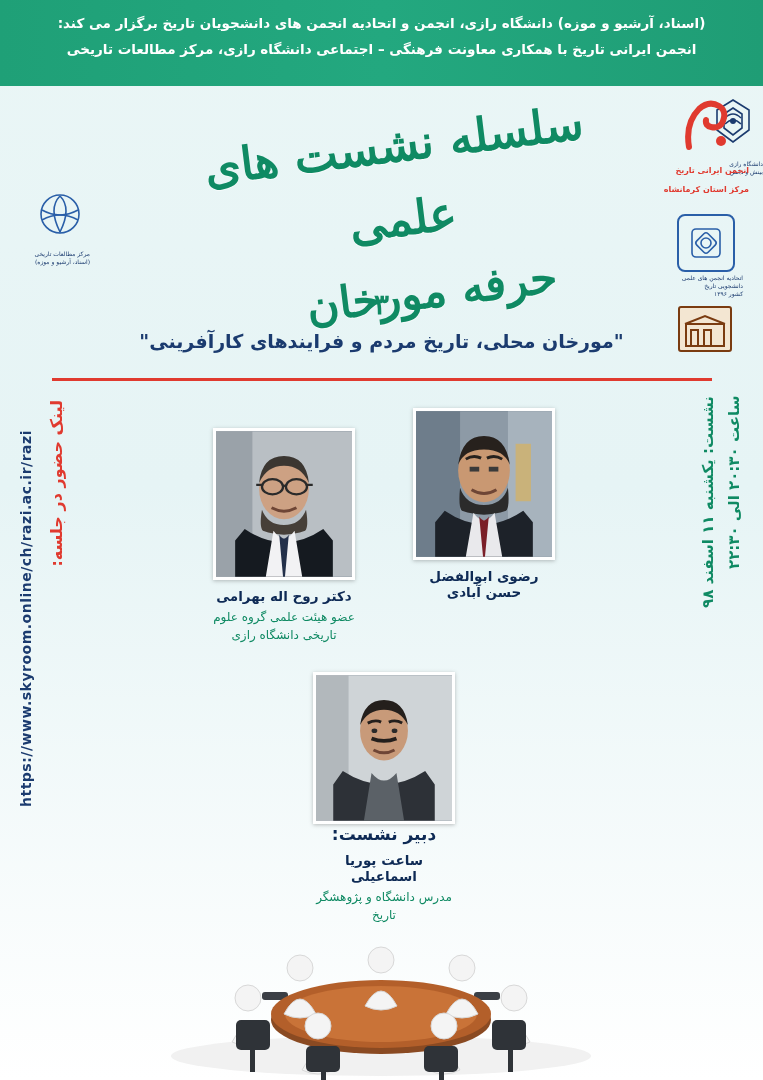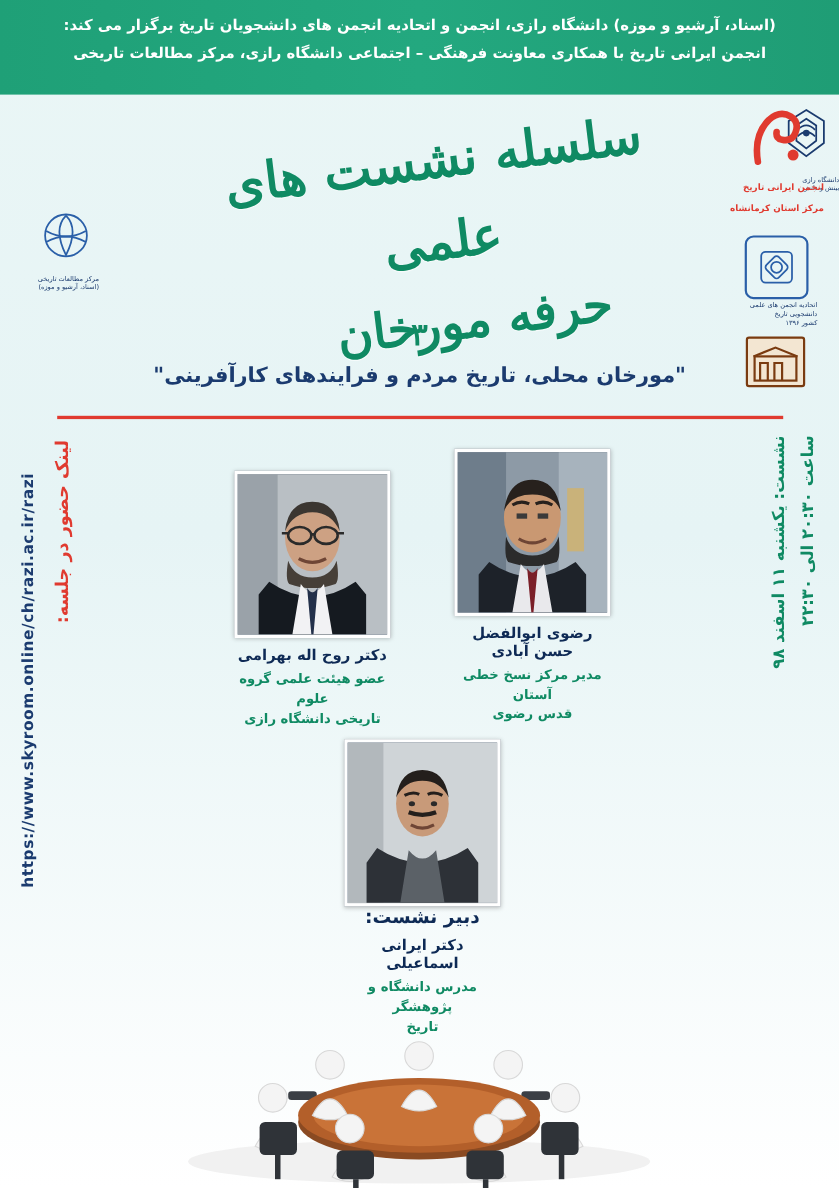--- a/index.html
+++ b/index.html
@@ -213,21 +213,21 @@
   .speaker .name {
     margin-top: 8px;
     font-size: 13.5px;
     font-weight: bold;
     color: #0e2a55;
     direction: rtl;
   }
   .speaker .role {
     margin-top: 4px;
     font-size: 12px;
-    font-weight: bold;
+    font-weight: normal;
     color: #0f8a63;
     line-height: 18px;
     direction: rtl;
     white-space: pre-line;
   }
   #speaker-1 { top: 408px; right: 208px; }   
   #speaker-2 { top: 428px; right: 408px; }
   #speaker-3 { top: 672px; right: 308px; }
   #speaker-3 .name-pre {
     font-size: 17px;
@@ -350,22 +350,20 @@
         <rect x="56" y="58" width="10" height="5" fill="#3a3a3a"></rect>
         <rect x="76" y="58" width="10" height="5" fill="#3a3a3a"></rect>
         <path d="M58 82 q13 8 26 0" stroke="#6e4535" stroke-width="3" fill="none"></path>
         <path d="M46 80 q6 18 25 18 q19 0 25 -18 q2 20 -2 24 q-23 8 -46 0 q-4 -4 -2 -24Z" fill="#2b2b2b"></path>
         <path d="M30 104 q41 28 82 0 l10 12 v36 H20 v-36Z" fill="#1d2229"></path>
         <path d="M60 106 q11 16 22 0 l8 46 H52Z" fill="#e9e9ec"></path>
         <path d="M66 110 q5 8 10 0 l-4 42 h-2Z" fill="#7a1f28"></path>
       </svg>
     </div>
     <div class="name">رضوی ابوالفضل حسن آبادی</div>
-    <div class="role">مدیر مرکز نسخ خطی آستان
-قدس رضوی</div>
   </div>
 
   <div class="speaker" id="speaker-2">
     <div class="photo">
       <svg viewBox="0 0 142 152" aria-hidden="true">
         <rect width="142" height="152" fill="#b9bfc4"></rect>
         <rect x="0" y="0" width="38" height="152" fill="#9aa2a9"></rect>
         <ellipse cx="71" cy="60" rx="26" ry="32" fill="#cda183"></ellipse>
         <path d="M45 54 q3 -28 26 -28 q23 0 26 28 q-8 -18 -26 -18 q-18 0 -26 18Z" fill="#3b3631"></path>
         <g fill="none" stroke="#2a2a2a" stroke-width="2.4">
@@ -396,21 +394,21 @@
         <path d="M54 50 q8 -4 14 -1 M76 49 q7 -3 14 1" stroke="#241f1c" stroke-width="3" fill="none"></path>
         <ellipse cx="61" cy="58" rx="3" ry="2.4" fill="#2a2a2a"></ellipse>
         <ellipse cx="82" cy="58" rx="3" ry="2.4" fill="#2a2a2a"></ellipse>
         <path d="M60 78 q11 6 22 0" stroke="#6e4535" stroke-width="3" fill="none"></path>
         <path d="M58 66 q13 5 26 0" stroke="#241f1c" stroke-width="4" fill="none"></path>
         <path d="M28 100 q43 28 86 0 l10 14 v38 H18 v-38Z" fill="#2d3137"></path>
         <path d="M58 102 q13 16 26 0 l8 50 H50Z" fill="#5b6167"></path>
       </svg>
     </div>
     <div class="name-pre">دبیر نشست:</div>
-    <div class="name">دکتر ایرانی اسماعیلی</div>
+    <div class="name">ساعت پوریا اسماعیلی</div>
     <div class="role">مدرس دانشگاه و پژوهشگر
 تاریخ</div>
   </div>
 
   <div class="illus">
     <svg viewBox="0 0 763 180" width="763" height="180" aria-hidden="true">
       <ellipse cx="381" cy="156" rx="210" ry="20" fill="#f1f1f1"></ellipse>
 
       <g fill="#3b3f45">
         <rect x="262" y="92" width="26" height="8" rx="3"></rect>

